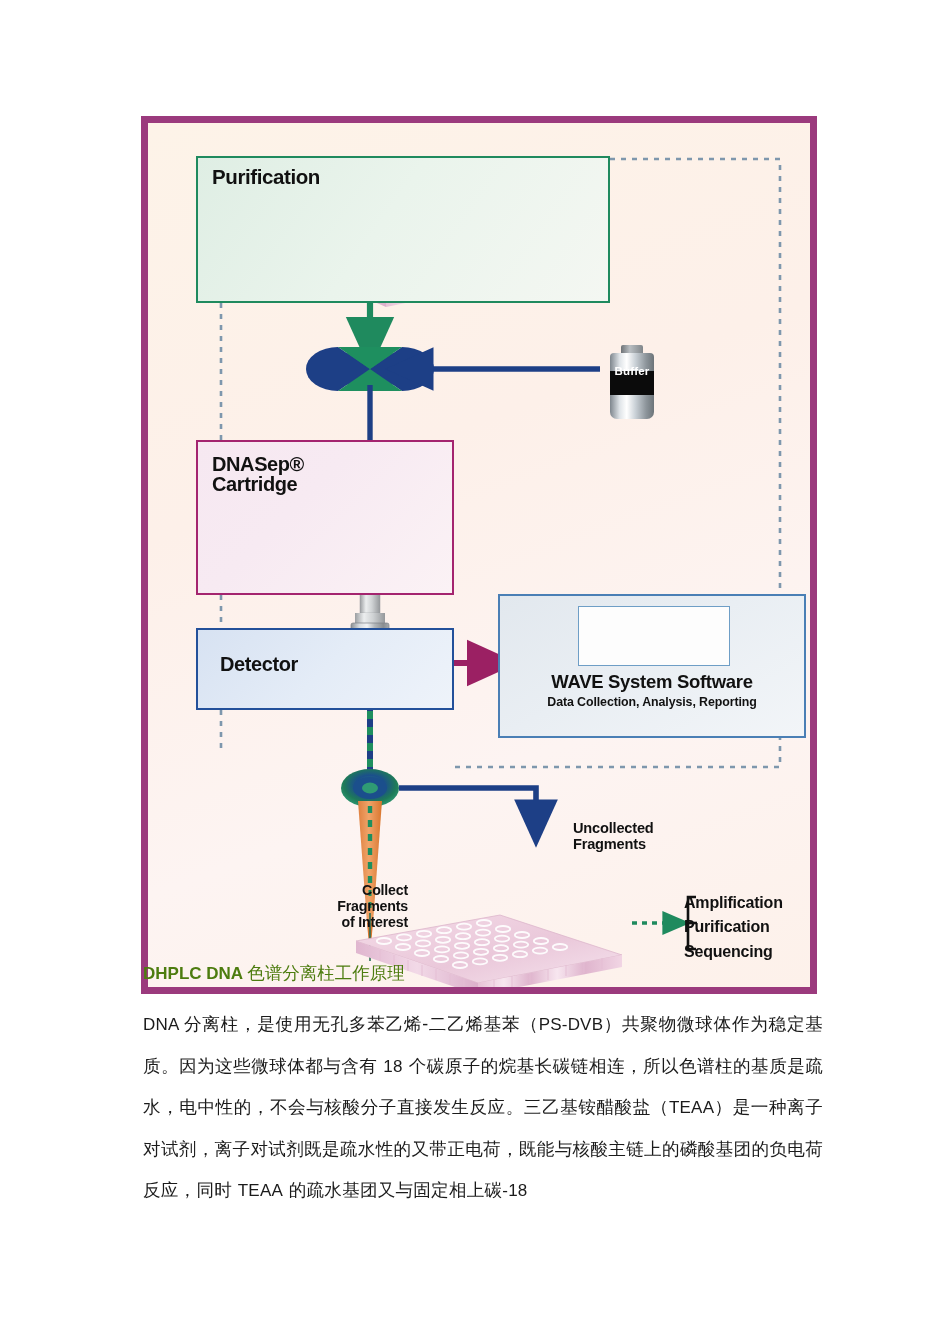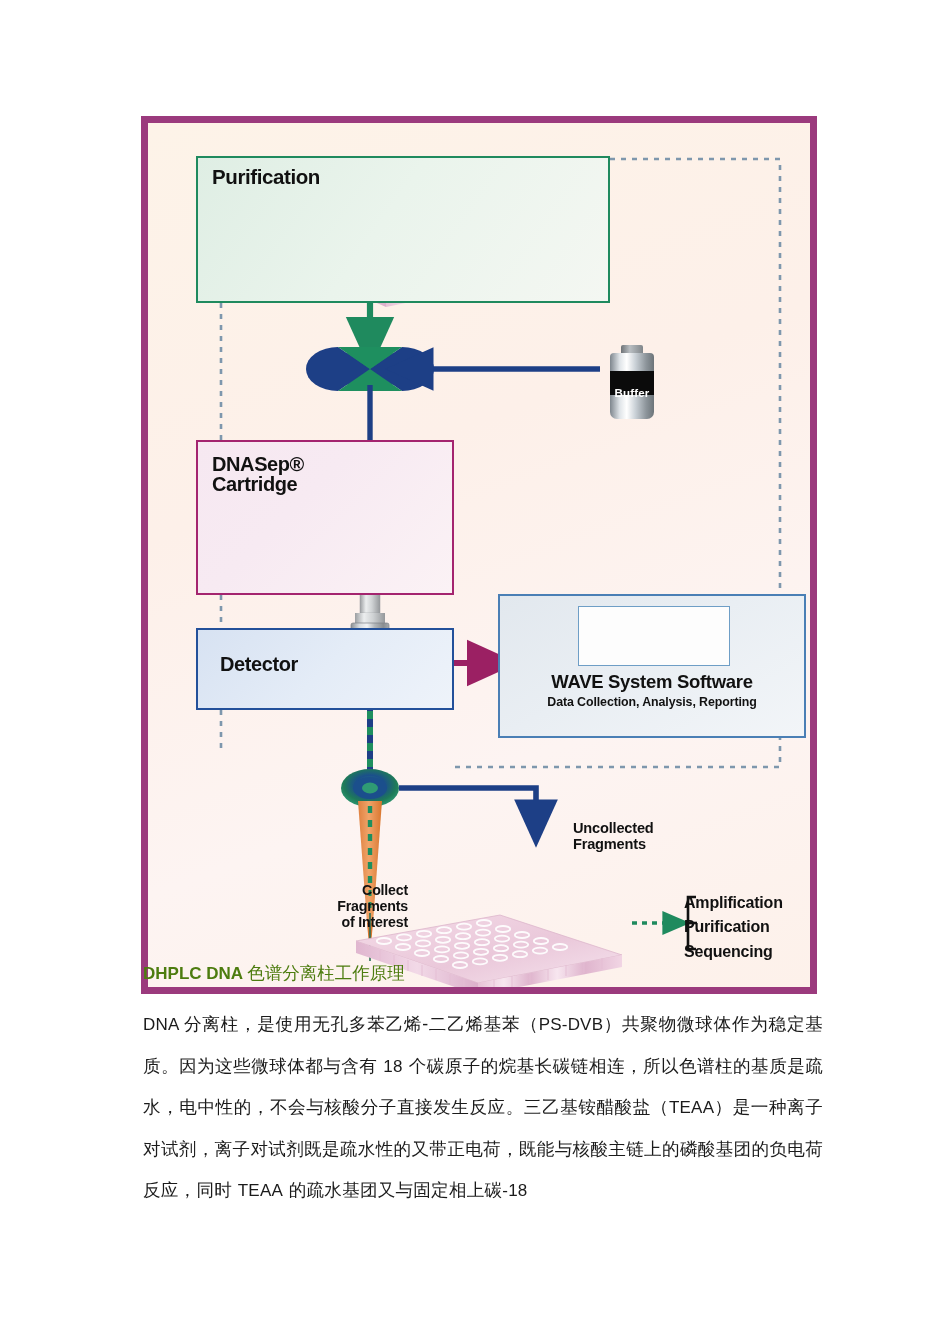--- a/index.html
+++ b/index.html
@@ -79,21 +79,21 @@
     position:absolute;font-family:"Liberation Sans","DejaVu Sans",sans-serif;
     font-weight:bold;color:#111;line-height:1.12;white-space:pre-line;
     letter-spacing:-.2px;
   }
   #label-uncollected{left:425px;top:697px;font-size:14.6px;}
   #label-collect{left:155px;top:760px;font-size:14.2px;text-align:right;width:105px;}
   #label-downstream{left:536px;top:768px;font-size:16px;line-height:1.52;}
   #buffer-label{
     position:absolute;left:0;right:0;top:20px;text-align:center;
     font-family:"Liberation Sans","DejaVu Sans",sans-serif;
-    font-weight:bold;font-size:11.5px;color:#ffffff;letter-spacing:.2px;margin-top:22px;
+    font-weight:bold;font-size:11.5px;color:#ffffff;letter-spacing:.2px;
   }
 
   
   #buffer-bottle{position:absolute;left:458px;top:222px;width:52px;height:76px;}
   #bottle-neck{
     position:absolute;left:15px;top:0;width:22px;height:9px;
     background:linear-gradient(90deg,#6e7377,#b9bec2 40%,#80868a);border-radius:2px 2px 0 0;
   }
   #bottle-body{
     position:absolute;left:4px;top:8px;width:44px;height:66px;border-radius:4px 4px 7px 7px;

